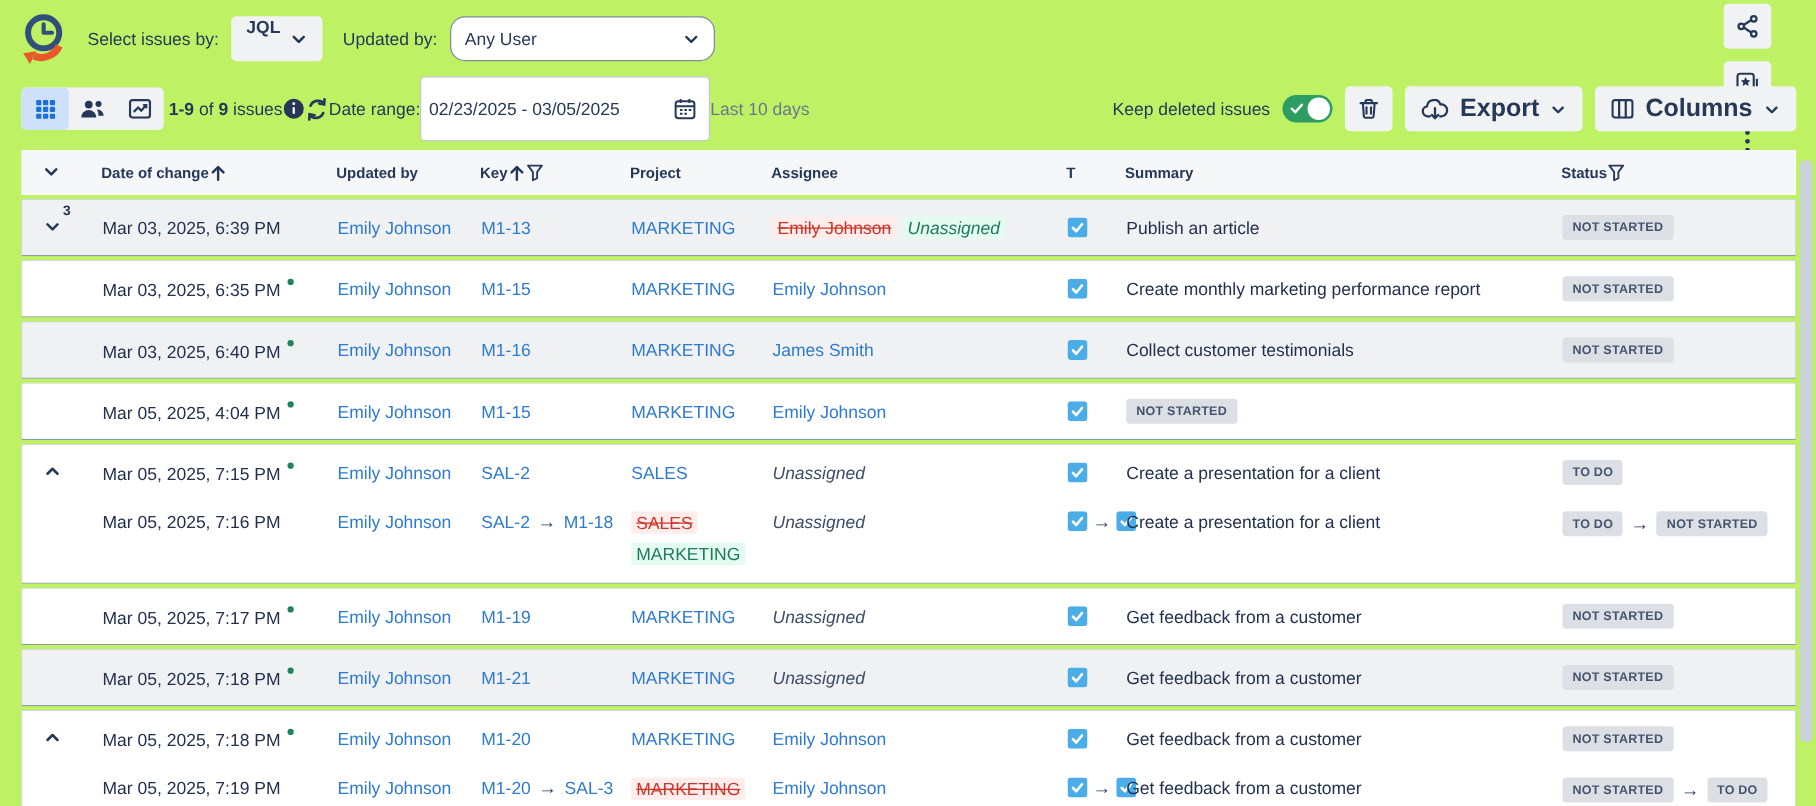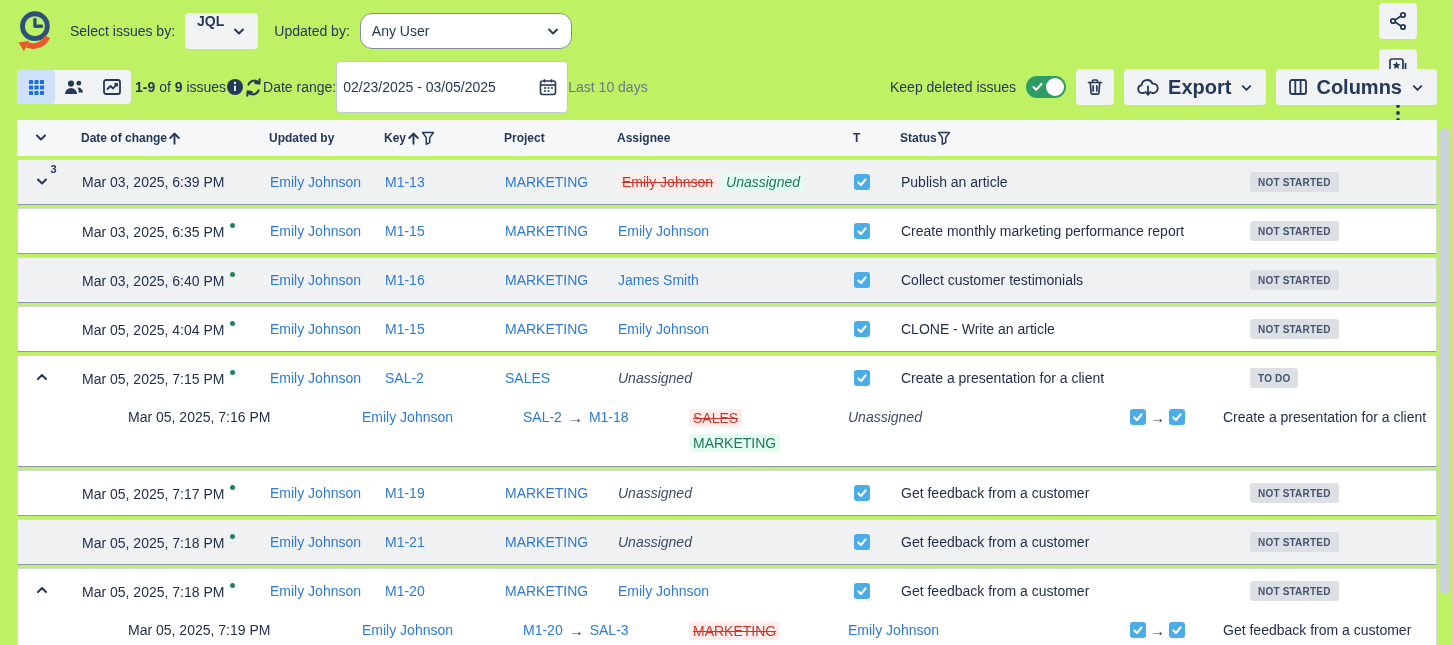--- a/index.html
+++ b/index.html
@@ -53,21 +53,21 @@
   .thead .hcell{display:flex;align-items:flex-start;gap:0;}
   .h-date{padding-left:17px;}
   .h-type,.c-type{padding-left:3px;}
   .c-exp{display:flex;justify-content:center;}
   .exp-btn{position:relative;background:none;border:none;cursor:pointer;color:var(--navy);padding:2px;}
   .exp-btn .sup{position:absolute;top:-9px;right:-6px;font-size:11px;font-weight:700;color:var(--navy);}
   .card{border:1px solid var(--border);border-bottom:1px solid var(--borderdark);border-radius:1px;
         margin-bottom:3px;background:#fff;}
   .card.gray{background:var(--rowgray);}
   .line{min-height:44px;font-size:14px;color:#22304d;}
-  .line.sub{align-items:start;min-height:58px;padding:9px 0 14px;gap:46px;}
+  .line.sub{align-items:start;min-height:58px;padding:9px 0 14px;}
   .line.sub .c-exp{visibility:hidden;}
   .c-date{padding-left:17px;white-space:nowrap;}
   .dot{display:inline-block;width:5px;height:5px;border-radius:50%;background:var(--dotgreen);
        margin-left:6px;vertical-align:9px;}
   .c-key{display:flex;align-items:center;white-space:nowrap;}
   .old{color:var(--red);text-decoration:line-through;background:var(--redbg);padding:1px 4px;border-radius:2px;white-space:nowrap;}
   .new{color:var(--green);background:var(--greenbg);padding:1px 4px;border-radius:2px;white-space:nowrap;}
   .new.ital{font-style:italic;}
   .unassigned{font-style:italic;color:#3d4c68;}
   .stack{display:flex;flex-direction:column;gap:7px;align-items:flex-start;}
@@ -313,20 +313,23 @@
       <div class="hcell">
           <span>Project</span>
         </div>
       <div class="hcell">
           <span>Assignee</span>
         </div>
       <div class="hcell h-type">
           <span>T</span>
         </div>
       <div class="hcell">
+          <span>Summary</span>
+        </div>
+      <div class="hcell">
         <span>Status</span>
         <span class="icon">
           <svg width="14" height="14" viewBox="0 0 14 14" fill="none" stroke="currentColor" stroke-width="1.5" stroke-linejoin="round">
               <path d="M1.5 1.5 H12.5 L8.7 6.6 V11.6 L5.3 13.2 V6.6 Z"></path>
             </svg>
         </span>
       </div>
     </div>
     <div id="rows">
         <div class="card gray">
@@ -419,21 +422,20 @@
             <div><a class="link">MARKETING</a></div>
             <div><a class="link">Emily Johnson</a></div>
             <div class="c-type">
               <span class="tcb">
                 <svg width="16" height="16" viewBox="0 0 16 16">
                   <rect width="16" height="16" rx="3" fill="var(--taskblue)"></rect>
                   <path d="M4.4 8.4 7 11 11.6 5.4" stroke="#fff" stroke-width="2.1" fill="none" stroke-linecap="round" stroke-linejoin="round"></path>
                 </svg>
               </span>
             </div>
-            <div class="c-sum">CLONE - Write an article</div>
             <div class="c-status">
               <span class="badge">NOT STARTED</span>
             </div>
           </div>
         </div>
         <div class="card white">
           <div class="grid line">
             <div class="c-exp">
               <button class="exp-btn"><svg width="14" height="14" viewBox="0 0 14 14" fill="none">
                   <path d="M3 9 7 5 11 9" stroke="currentColor" stroke-width="2" stroke-linecap="round" stroke-linejoin="round"></path>

